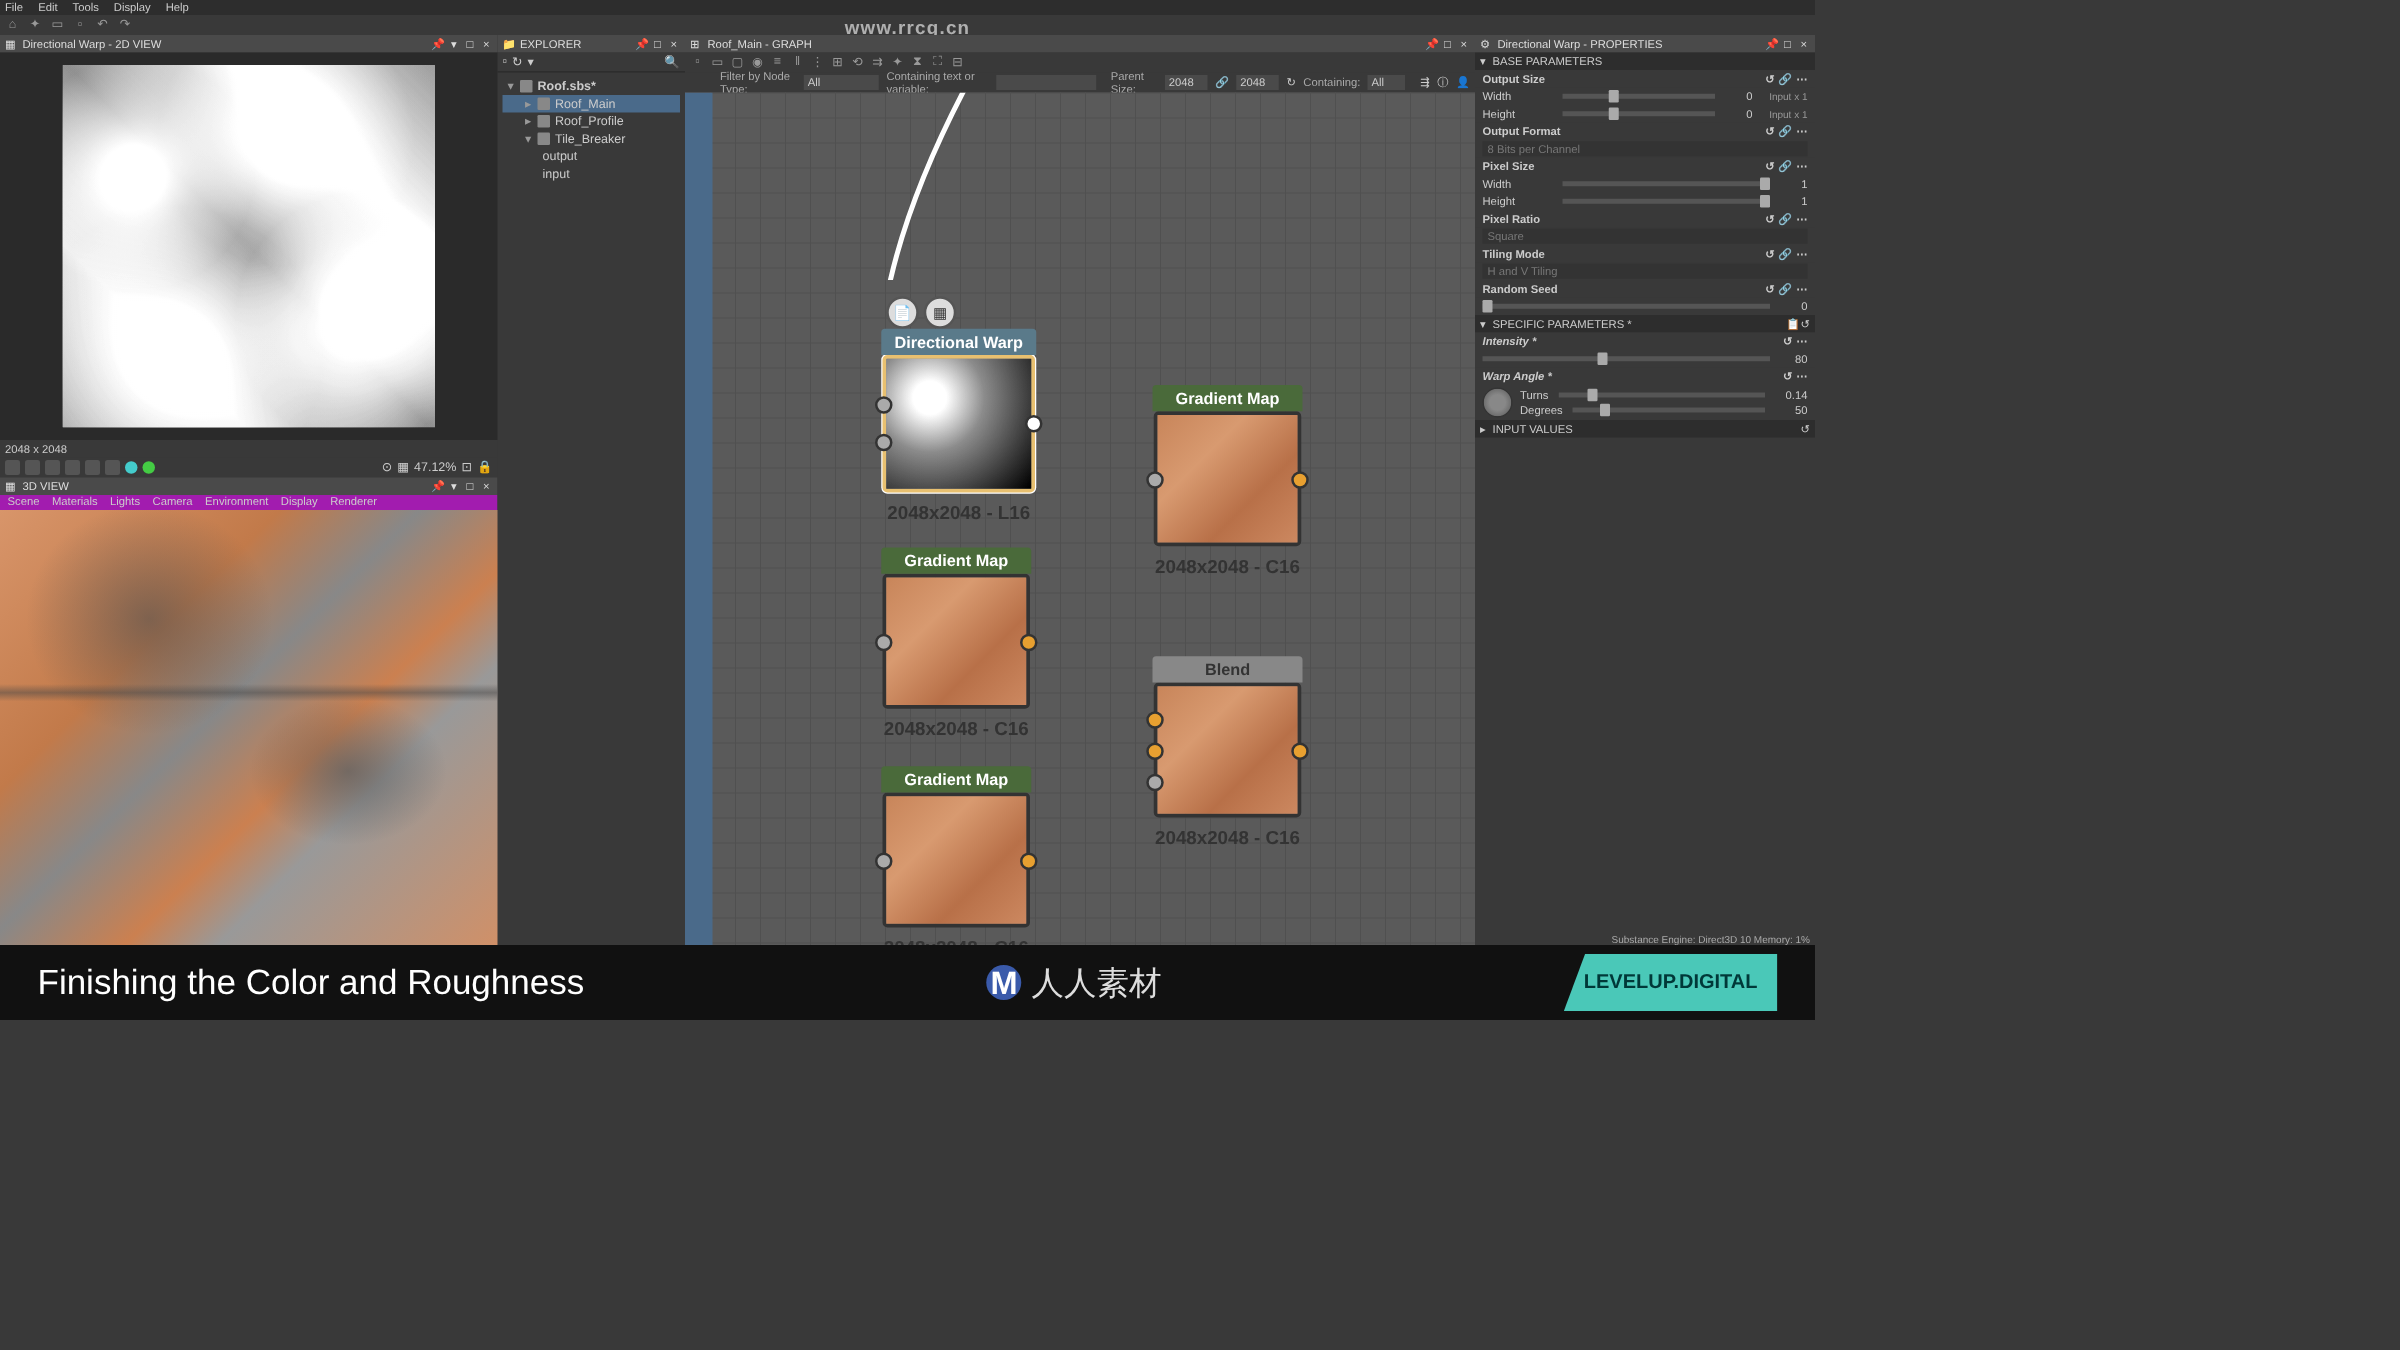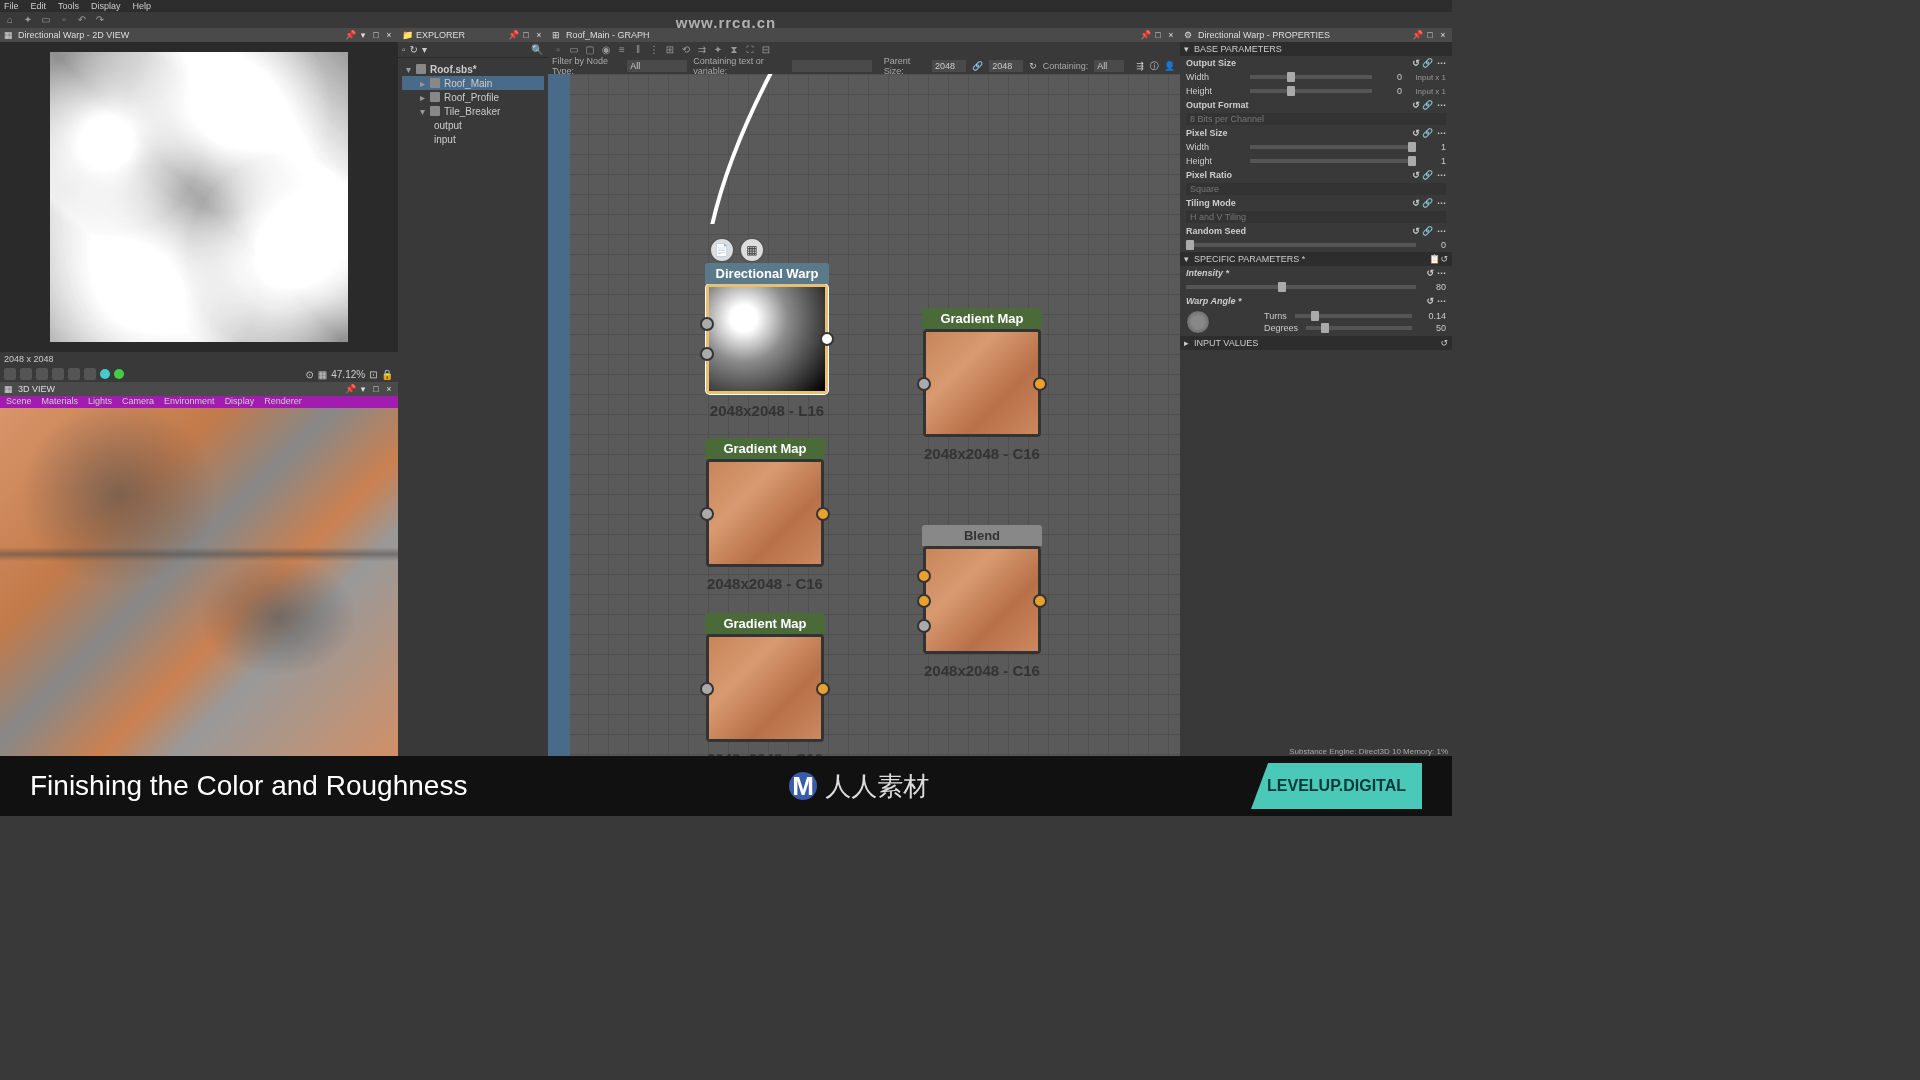--- a/index.html
+++ b/index.html
@@ -60,21 +60,21 @@
 .tree-row.selected { background: #4a6a8a; }
 .tree-row .arrow { width: 10px; color: #999; }
 .tree-row .pkg-icon { width: 10px; height: 10px; background: #888; margin-right: 4px; border-radius: 1px; }
 .tree-indent-1 { padding-left: 18px; }
 .tree-indent-2 { padding-left: 32px; }
 
 
 .graph-header { background: #4a4a4a; }
 .graph-toolbar { background: #393939; height: 16px; display: flex; align-items: center; padding: 0 4px; gap: 4px; }
 .graph-toolbar .tb-icon { width: 12px; height: 12px; color: #999; text-align: center; }
-.graph-filter-bar { background: #393939; height: 16px; display: flex; align-items: center; padding: 0 4px; gap: 6px; font-size: 9px; }
+.graph-filter-bar { background: #393939; height: 16px; display: flex; align-items: center; padding: 0 4px; gap: 6px; font-size: 9px; margin-left: 24px; }
 .filter-label { color: #aaa; }
 .filter-field { background: #4a4a4a; border: none; color: #ccc; font-size: 9px; padding: 1px 3px; height: 12px; }
 .graph-canvas { position: absolute; top: 46px; left: 0; right: 0; bottom: 0; background: #5a5a5a; background-image: 
   linear-gradient(#505050 1px, transparent 1px),
   linear-gradient(90deg, #505050 1px, transparent 1px);
   background-size: 20px 20px; overflow: hidden; }
 
 
 .blue-bar { position: absolute; left: 0; top: 0; width: 22px; height: 100%; background: #4a6a8a; }
 
@@ -111,21 +111,21 @@
 .prop-slider { flex: 1; height: 4px; background: #555; position: relative; margin: 0 4px; }
 .prop-slider-thumb { position: absolute; top: -3px; width: 8px; height: 10px; background: #aaa; border-radius: 1px; }
 .prop-value { width: 26px; text-align: right; font-size: 9px; }
 .prop-extra { width: 44px; font-size: 8px; color: #999; text-align: right; }
 .prop-header-row { height: 14px; background: #393939; padding: 0 6px; display: flex; align-items: center; font-size: 9px; font-weight: bold; justify-content: space-between; }
 .prop-header-row .icons { display: flex; gap: 3px; }
 .prop-readonly { background: #333; color: #777; padding: 1px 4px; font-size: 9px; width: 100%; }
 .angle-widget { display: flex; align-items: center; gap: 6px; padding: 2px 6px; height: 28px; }
 .angle-dial { width: 24px; height: 24px; border-radius: 50%; background: radial-gradient(circle, #888 40%, #555); border: 1px solid #333; }
 .angle-labels { flex: 1; }
-.angle-sub { display: flex; align-items: center; font-size: 9px; height: 12px; gap: 4px; margin-left: 48px; }
+.angle-sub { display: flex; align-items: center; font-size: 9px; height: 12px; gap: 4px; }
 
 
 .caption-bar { position: absolute; bottom: 0; left: 0; right: 0; height: 60px; background: #111; display: flex; align-items: center; justify-content: space-between; padding: 0 30px; }
 .caption-text { font-size: 28px; color: #fff; font-weight: 300; }
 .logo-mid { font-size: 26px; color: #ddd; display: flex; align-items: center; gap: 8px; }
 .logo-mid .circ { width: 28px; height: 28px; border-radius: 50%; background: #3a5aaa; display: flex; align-items: center; justify-content: center; color: #fff; font-weight: bold; }
 .logo-right { background: #4ac8b8; color: #003838; padding: 14px 16px; font-size: 16px; font-weight: bold; clip-path: polygon(10% 0, 100% 0, 100% 100%, 0 100%); }
 .status-bar { position: absolute; bottom: 60px; right: 4px; font-size: 8px; color: #aaa; }
 
 

